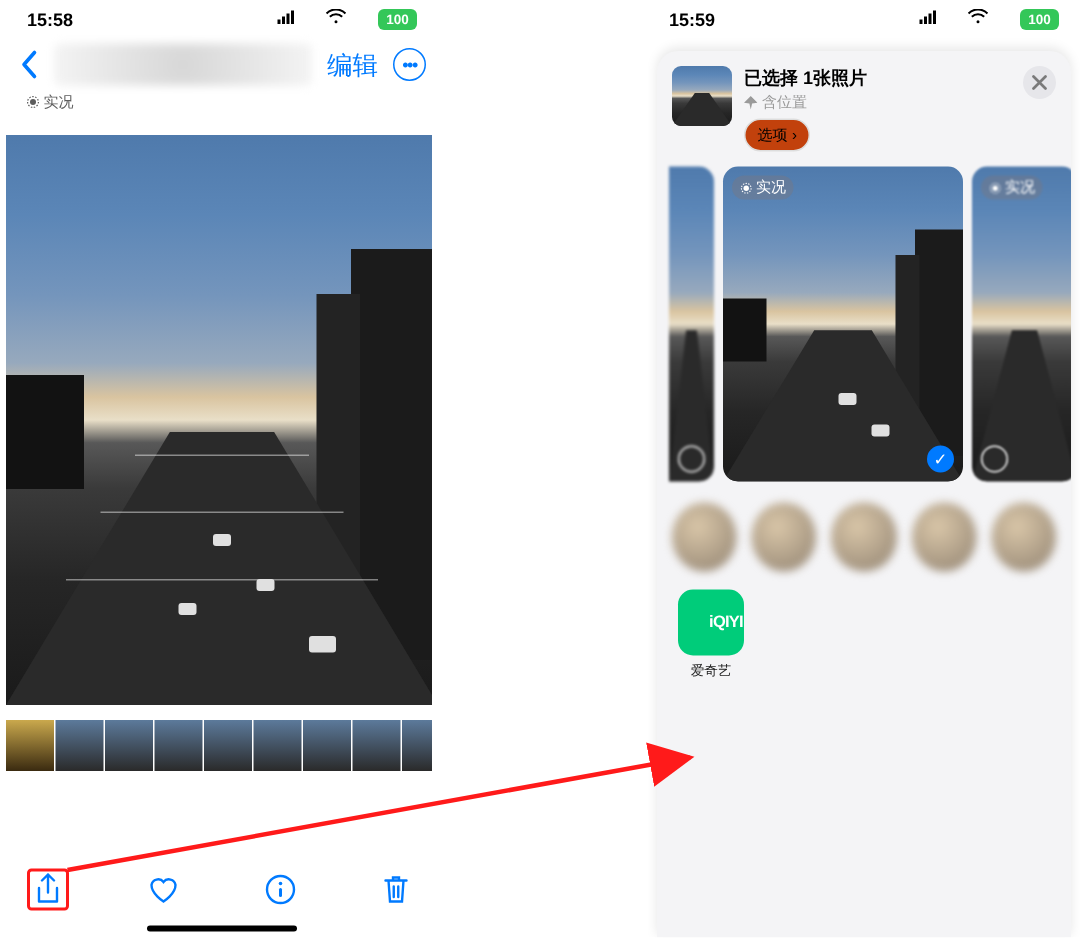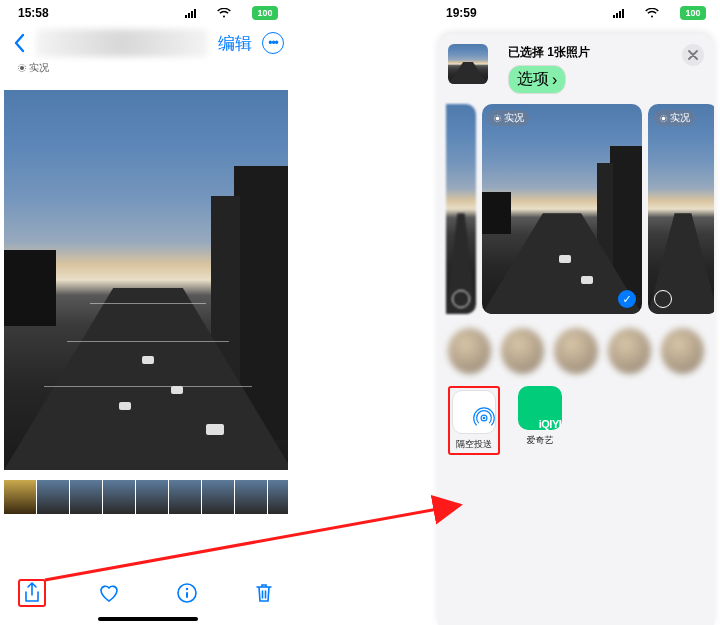--- a/index.html
+++ b/index.html
@@ -33,21 +33,21 @@
   
   .status {
     height: 26px;
     display: flex;
     align-items: center;
     justify-content: space-between;
     padding: 0 14px;
     font-size: 12px;
     font-weight: 600;
   }
-  .status .icons { display: flex; gap: 21px; align-items: center; }
+  .status .icons { display: flex; gap: 21px; align-items: flex-start; }
   .battery {
     display: inline-flex; align-items: center; justify-content: center;
     width: 26px; height: 14px;
     background: #34c759; color: #fff;
     border-radius: 4px;
     font-size: 9px; font-weight: 700;
   }
   .sig { display: inline-flex; gap: 1px; align-items: flex-end; height: 10px; }
   .sig i { width: 2px; background: #000; display: inline-block; }
 
@@ -156,37 +156,37 @@
 
   
   .sheet {
     position: absolute; top: 34px; left: 6px; right: 6px; bottom: 0;
     background: #f4f4f6;
     border-radius: 14px 14px 0 0;
     overflow: hidden;
     box-shadow: 0 -2px 8px rgba(0,0,0,.1);
   }
   .sheet-head {
-    display: flex; align-items: flex-start; padding: 10px 10px 6px 10px; gap: 20px;
+    display: flex; align-items: flex-start; padding: 10px 10px 6px 10px; gap: 8px;
   }
   .sheet-head .prev {
     width: 40px; height: 40px; border-radius: 6px;
     overflow: hidden;
   }
   .sheet-head .info { flex:1; }
   .sheet-head .t1 { font-size: 12px; font-weight: 600; }
   .sheet-head .t2 { font-size: 10px; color: #9a9a9a; display:flex; align-items:center; gap:3px; }
   .sheet-head .close {
     width: 22px; height: 22px; border-radius: 50%; background:#e6e6ea;
     color:#7a7a7a; display:flex; align-items:center; justify-content:center; font-size:12px;
   }
   .opt-btn {
     display:inline-flex; align-items:center; gap:3px;
-    font-size:16px; padding:3px 8px; border:1px solid #ddd; border-radius:12px;
-    background:#86efac; margin-top:4px;
+    font-size:10px; padding:3px 8px; border:1px solid #ddd; border-radius:12px;
+    background:#c2410c; margin-top:4px;
   }
 
   .sel-row {
     display:flex; gap:6px; padding: 4px 0 6px 8px; overflow:hidden;
   }
   .sel-row .card {
     position: relative;
     width: 160px; height: 210px;
     border-radius: 10px;
     overflow: hidden;
@@ -208,21 +208,21 @@
     background: radial-gradient(circle at 40% 35%, #d9c6a8, #8f8170);
     filter: blur(3px);
   }
 
   .apps {
     display:flex; gap:14px; padding: 6px 10px;
   }
   .apps .app { width:52px; text-align:center; }
   .apps .app .ic {
     width:44px; height:44px; border-radius:10px; margin: 0 auto;
-    display:flex; align-items:flex-end; justify-content:center;
+    display:flex; align-items:center; justify-content:center;
     color:#fff;
     padding-left:20px;
   }
   .apps .app .lb { font-size:9px; margin-top:4px; color:#222; }
 
   .action-row {
     margin: 10px 10px 0 10px;
     background:#fff; border-radius:10px;
     padding: 12px 12px;
     display:flex; align-items:center; justify-content:space-between;
@@ -336,21 +336,21 @@
     <marker id="ah" markerWidth="12" markerHeight="12" refX="9" refY="5" orient="auto">
       <path d="M0 0 L10 5 L0 10 z" fill="#ff1a1a"></path>
     </marker>
   </defs>
   <path d="M15 105 L430 30" stroke="#ff1a1a" stroke-width="3" fill="none" marker-end="url(#ah)"></path>
 </svg>
 
 <div class="side right">
 
   <div class="status" style="color:#000">
-    <span>19:59</span>
+    <span>15:59</span>
     <span class="icons">
       <span class="sig">
         <i style="height:3px"></i>
           <i style="height:5px"></i>
           <i style="height:7px"></i>
           <i style="height:9px"></i>
       </span>
       <span>
         <svg width="14" height="10" viewBox="0 0 14 10">
             <path d="M7 9.5a1 1 0 100-2 1 1 0 000 2zM3.4 5.7a5 5 0 017.2 0l1-1a6.5 6.5 0 00-9.2 0l1 1zM1.2 3.5a8 8 0 0111.6 0l1-1a9.5 9.5 0 00-13.6 0l1 1z" fill="#000"></path>
@@ -360,20 +360,26 @@
     </span>
   </div>
 
   <div class="sheet">
     <div class="sheet-head">
       <div class="prev photo">
         <div class="road" style="height:55%"></div>
       </div>
       <div class="info">
         <div class="t1">已选择 1张照片</div>
+        <div class="t2">
+          <svg width="9" height="9" viewBox="0 0 10 10">
+              <path d="M5 0l5 5-4 .5L5 10 4 5.5 0 5z" fill="#9a9a9a"></path>
+            </svg>
+          <span>含位置</span>
+        </div>
         <span class="opt-btn">
           <span>选项</span>
           <span>›</span>
         </span>
       </div>
       <span class="close">
         <svg width="10" height="10" viewBox="0 0 10 10">
             <path d="M1 1l8 8M9 1l-8 8" stroke="#7a7a7a" stroke-width="1.8" stroke-linecap="round"></path>
           </svg>
       </span>
@@ -415,31 +421,20 @@
 
     <div class="contacts">
       <div class="av"></div>
       <div class="av"></div>
       <div class="av"></div>
       <div class="av"></div>
       <div class="av"></div>
     </div>
 
     <div class="apps">
-      <div class="app red-box">
-        <div class="ic" style="background:#fff;border:1px solid #e0e0e0">
-          <svg width="30" height="30" viewBox="0 0 30 30">
-            <circle cx="15" cy="15" r="4" fill="none" stroke="#0a84ff" stroke-width="1.6"></circle>
-            <path d="M8 22a10 10 0 1114 0" fill="none" stroke="#0a84ff" stroke-width="1.6"></path>
-            <path d="M5 25a14 14 0 1120 0" fill="none" stroke="#0a84ff" stroke-width="1.6"></path>
-            <circle cx="15" cy="15" r="1.8" fill="#0a84ff"></circle>
-          </svg>
-        </div>
-        <div class="lb">隔空投送</div>
-      </div>
       <div class="app">
         <div class="ic" style="background:#00cc7a">
           <span style="font-size:11px;font-weight:800;letter-spacing:-.5px">iQIYI</span>
         </div>
         <div class="lb">爱奇艺</div>
       </div>
     </div>
 
 
   </div>

